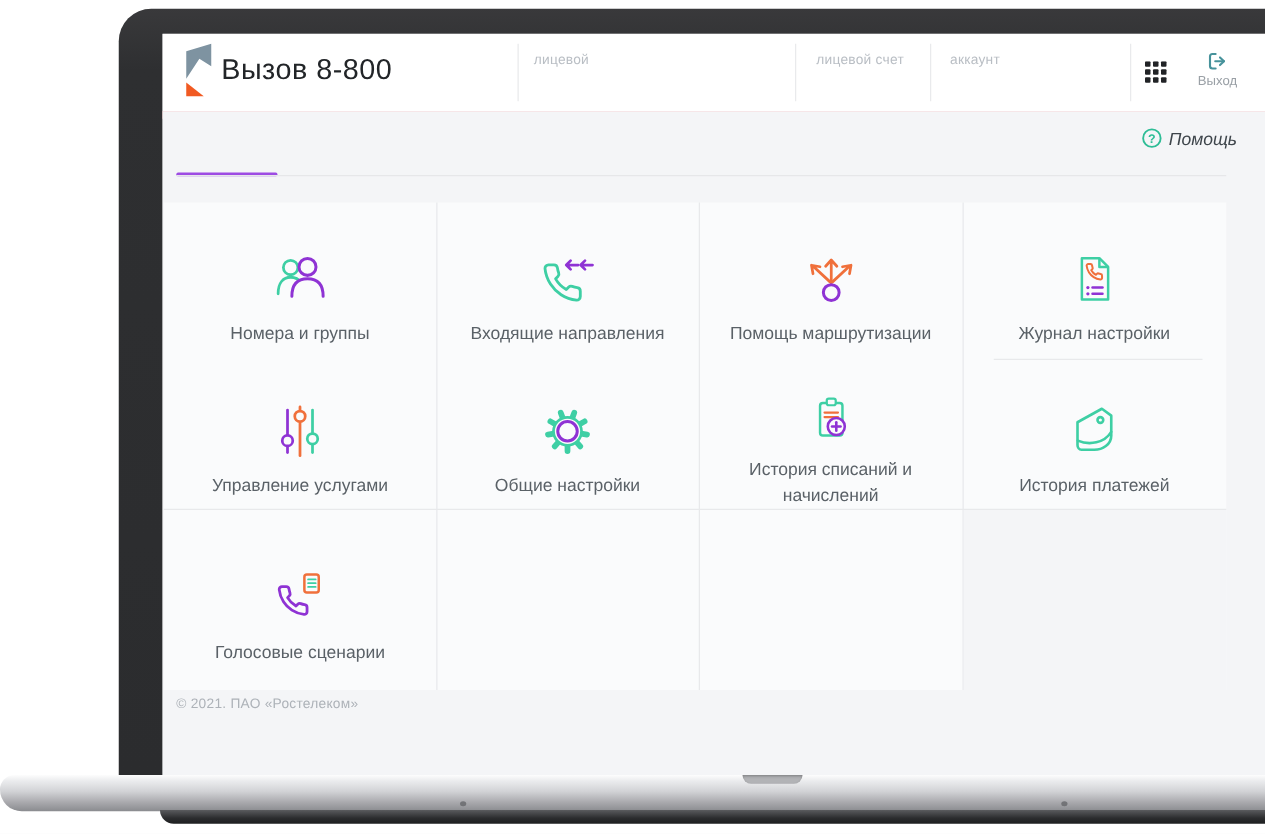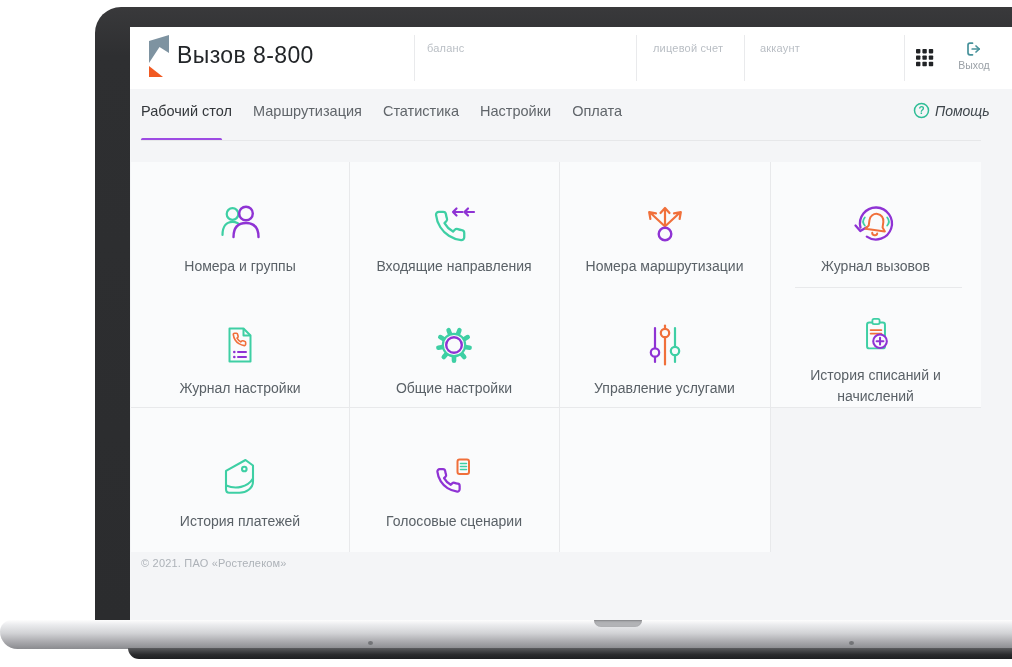--- a/index.html
+++ b/index.html
@@ -90,21 +90,21 @@
   <div class="app-header">
     <span class="logo">
       <svg width="26" height="48" viewBox="0 0 26 48">
         <polygon points="3,8 23,2 23,20 13.5,14 3,30" fill="#7E93A1"></polygon>
         <polygon points="3,33 3,44 17,44" fill="#F15A22"></polygon>
       </svg>
     </span>
     <span class="app-title">Вызов 8-800</span>
 
     <div class="hdr-div hd0"></div>
-    <span class="hdr-field hf0">баланс</span>
+    <span class="hdr-field hf0">лицевой</span>
     <div class="hdr-div hd1"></div>
     <span class="hdr-field hf1">лицевой счет</span>
     <div class="hdr-div hd2"></div>
     <span class="hdr-field hf2">аккаунт</span>
     <div class="hdr-div hd3"></div>
 
     <span class="apps-btn">
       <svg width="18" height="18" viewBox="0 0 18 18" fill="#212326">
         <rect x="0" y="0" width="4.4" height="4.4" rx="0.8"></rect>
           <rect x="6.4" y="0" width="4.4" height="4.4" rx="0.8"></rect>
@@ -126,27 +126,20 @@
           <path d="M14.2,9 H7.2"></path>
         </g>
       </svg>
       <span class="lbl">Выход</span>
     </span>
   </div>
 
   <div class="page">
 
     <div class="tabbar">
-      <div class="tabs">
-        <span class="tab active">Рабочий стол</span>
-        <span class="tab">Маршрутизация</span>
-        <span class="tab">Статистика</span>
-        <span class="tab">Настройки</span>
-        <span class="tab">Оплата</span>
-      </div>
       <div class="tab-underline" style="background:#9D4BE3"></div>
       <div class="tab-baseline"></div>
       <span class="help">
         <svg width="17" height="17" viewBox="0 0 17 17">
           <circle cx="8.5" cy="8.5" r="7" fill="none" stroke="#2EBD96" stroke-width="1.5"></circle>
           <text x="8.5" y="12" font-size="10" font-family="Liberation Sans, sans-serif" font-weight="bold" fill="#2EBD96" text-anchor="middle">?</text>
         </svg>
         <span class="lbl">Помощь</span>
       </span>
     </div>
@@ -183,65 +176,41 @@
 
       <div class="cell">
         <svg width="48" height="48" viewBox="0 0 48 48">
           <g fill="none" stroke="#F0703B" stroke-width="2.2" stroke-linecap="round" stroke-linejoin="round">
             <path d="M24,27.5 V9.5 M19.5,14 L24,9 L28.5,14"></path>
             <path d="M23,26.5 L9.5,14 M15,14.4 L8.2,13.2 L9.4,20"></path>
             <path d="M25,26.5 L38.5,14 M33,14.4 L39.8,13.2 L38.6,20"></path>
           </g>
           <circle cx="24" cy="35" r="6.3" fill="none" stroke="#8F33D4" stroke-width="2.4"></circle>
         </svg>
-        <span class="label">Номера маршрутизации</span>
-      </div>
-
-      <div class="cell">
-        <svg width="48" height="48" viewBox="0 0 48 48">
-          <path d="M8.5,28.6 A16,16 0 1 1 14.8,37.6" fill="none" stroke="#8F33D4" stroke-width="2.3" stroke-linecap="round"></path>
-          <path d="M3.5,26.5 L8.3,32 L14.3,28.5" fill="none" stroke="#8F33D4" stroke-width="2.3" stroke-linecap="round" stroke-linejoin="round"></path>
-          <g transform="rotate(8 24 25)" fill="none" stroke="#F0703B" stroke-width="2" stroke-linecap="round" stroke-linejoin="round">
-            <path d="M17,27.5 v-5.5 a7,7.2 0 0 1 14,0 v5.5 l2.8,3.6 h-19.6 z"></path>
-            <path d="M21.5,34.2 a2.5,2.1 0 0 0 5,0"></path>
-          </g>
-          <g fill="none" stroke="#3ECFA4" stroke-width="1.8" stroke-linecap="round">
-            <path d="M12.8,18.5 c-2.2,2.6 -2.2,5.4 0,8"></path>
-            <path d="M35.2,18.5 c2.2,2.6 2.2,5.4 0,8"></path>
-          </g>
-        </svg>
-        <span class="label">Журнал вызовов</span>
-      </div>
+        <span class="label">Помощь маршрутизации</span>
+      </div>
+
 
       <div class="cell">
         <svg width="48" height="48" viewBox="0 0 48 48">
           <g fill="none" stroke="#3ECFA4" stroke-width="2" stroke-linejoin="round">
             <path d="M13.5,7.5 H27.5 L34.5,14.5 V40.5 H13.5 Z"></path>
             <path d="M27.5,7.5 V14.5 H34.5"></path>
           </g>
           <g transform="translate(16,11) scale(0.62)">
             <path d="M22 16.92v3a2 2 0 0 1-2.18 2 19.79 19.79 0 0 1-8.63-3.07 19.5 19.5 0 0 1-6-6 19.79 19.79 0 0 1-3.07-8.67A2 2 0 0 1 4.11 2h3a2 2 0 0 1 2 1.72 12.84 12.84 0 0 0 .7 2.81 2 2 0 0 1-.45 2.11L8.09 9.91a16 16 0 0 0 6 6l1.27-1.27a2 2 0 0 1 2.11-.45 12.84 12.84 0 0 0 2.81.7A2 2 0 0 1 22 16.92z" fill="none" stroke="#F0703B" stroke-width="2.6" stroke-linecap="round" stroke-linejoin="round"></path>
           </g>
           <g stroke="#8F33D4" stroke-width="2" stroke-linecap="round">
             <path d="M22,31 H30"></path>
               <path d="M22,36 H30"></path>
           </g>
           <circle cx="18.3" cy="31" r="1.3" fill="#8F33D4"></circle>
           <circle cx="18.3" cy="36" r="1.3" fill="#8F33D4"></circle>
         </svg>
         <span class="label">Журнал настройки</span>
-      </div>
-
-      <div class="cell">
-        <svg width="48" height="48" viewBox="0 0 48 48">
-          <path d="M35,25.9 L39.6,26.7 M31.2,32.6 L34.2,36.1 M24,35.2 L24,39.8 M16.8,32.6 L13.8,36.1 M13,25.9 L8.4,26.7 M14.3,18.4 L10.3,16.1 M20.2,13.5 L18.6,9.2 M27.8,13.5 L29.4,9.2 M33.7,18.4 L37.7,16.1" stroke="#3ECFA4" stroke-width="4.6" stroke-linecap="round"></path>
-          <circle cx="24" cy="24" r="11.2" fill="#fafbfc" stroke="#3ECFA4" stroke-width="2.2"></circle>
-          <circle cx="24" cy="24" r="7.8" fill="none" stroke="#8F33D4" stroke-width="2.4"></circle>
-        </svg>
-        <span class="label">Общие настройки</span>
       </div>
 
       <div class="cell">
         <svg width="48" height="48" viewBox="0 0 48 48">
           <g stroke-linecap="round" fill="#fafbfc">
             <g stroke="#8F33D4" stroke-width="2.2">
                 <path d="M14,7 V41" fill="none"></path>
                 <circle cx="14" cy="31.5" r="4.2"></circle>
               </g>
             <g stroke="#F0703B" stroke-width="2.2">
@@ -252,20 +221,29 @@
                 <path d="M34,7 V41" fill="none"></path>
                 <circle cx="34" cy="30" r="4.2"></circle>
               </g>
           </g>
         </svg>
         <span class="label">Управление услугами</span>
       </div>
 
       <div class="cell">
         <svg width="48" height="48" viewBox="0 0 48 48">
+          <path d="M35,25.9 L39.6,26.7 M31.2,32.6 L34.2,36.1 M24,35.2 L24,39.8 M16.8,32.6 L13.8,36.1 M13,25.9 L8.4,26.7 M14.3,18.4 L10.3,16.1 M20.2,13.5 L18.6,9.2 M27.8,13.5 L29.4,9.2 M33.7,18.4 L37.7,16.1" stroke="#3ECFA4" stroke-width="4.6" stroke-linecap="round"></path>
+          <circle cx="24" cy="24" r="11.2" fill="#fafbfc" stroke="#3ECFA4" stroke-width="2.2"></circle>
+          <circle cx="24" cy="24" r="7.8" fill="none" stroke="#8F33D4" stroke-width="2.4"></circle>
+        </svg>
+        <span class="label">Общие настройки</span>
+      </div>
+
+      <div class="cell">
+        <svg width="48" height="48" viewBox="0 0 48 48">
           <rect x="14" y="10.5" width="20" height="29" rx="2.5" fill="none" stroke="#3ECFA4" stroke-width="2.2"></rect>
           <rect x="20" y="6.5" width="8" height="6" rx="1.8" fill="#fafbfc" stroke="#3ECFA4" stroke-width="2"></rect>
           <g stroke="#F0703B" stroke-width="2" stroke-linecap="round">
             <path d="M18,19 H30"></path>
               <path d="M18,23 H30"></path>
           </g>
           <circle cx="28.5" cy="31.5" r="7.6" fill="#fafbfc" stroke="#8F33D4" stroke-width="2.3"></circle>
           <g stroke="#8F33D4" stroke-width="2.3" stroke-linecap="round">
             <path d="M28.5,27.7 V35.3"></path>
               <path d="M24.7,31.5 H32.3"></path>

